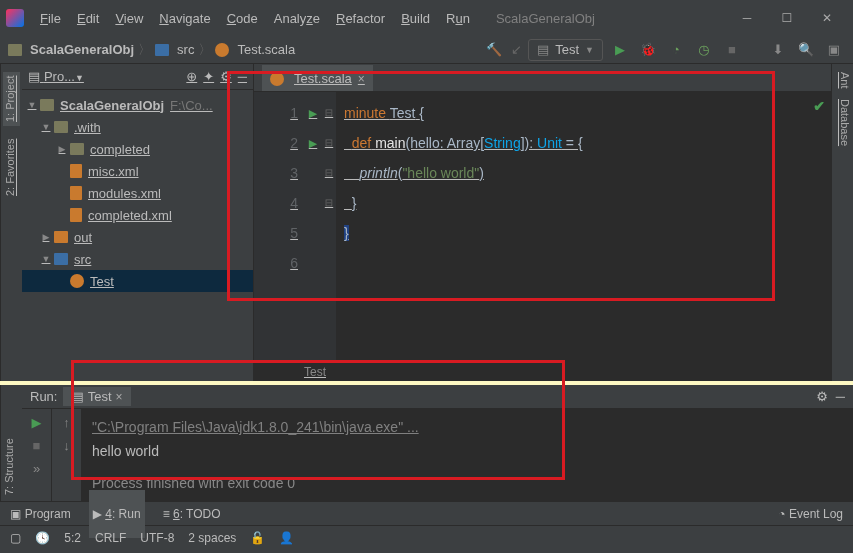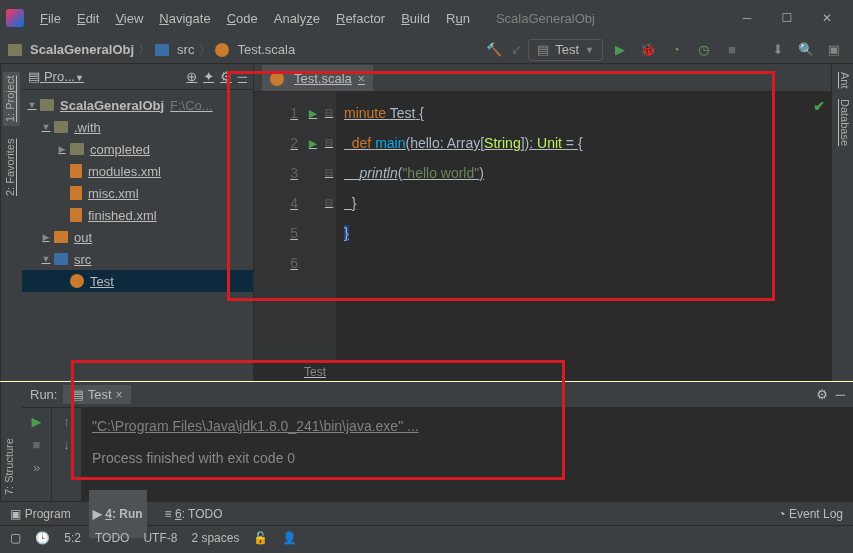--- a/index.html
+++ b/index.html
@@ -39,27 +39,27 @@
 .editor-area { flex:1; display:flex; flex-direction:column; background:#2b2b2b; position:relative;}
 .tab-bar { height:28px; background:#3c3f41; display:flex; align-items:center; border-bottom:1px solid #2b2b2b; padding-left:8px;}
 .ed-tab { background:#4e5254; height:26px; display:flex; align-items:center; padding:0 8px; gap:6px; border-top:2px solid #4e5254;}
 .close-x { color:#aaa; font-size:12px; }
 .code { flex:1; display:flex; font-family:'Consolas',monospace; font-size:14px; position:relative;}
 .gutter { width:50px; background:#313335; text-align:right; padding:6px 6px 0 0; color:#606366; line-height:30px;}
 .runmarks { width:18px; background:#313335; padding-top:6px; line-height:30px; text-align:center;}
 .runmark { color:#499c54; font-size:11px;}
 .foldmarks { width:14px; background:#313335; padding-top:6px; line-height:30px; text-align:center; color:#666; font-size:10px;}
 .code-lines { flex:1; padding:6px 8px; line-height:30px; white-space:pre;}
-.kw{color:#cc7832;} .str{color:#6a8759;} .fn{color:#0ea5e9;} .tp{color:#bef264;} .plain{color:#a9b7c6;} .br{color:#a9b7c6;}
+.kw{color:#cc7832;} .str{color:#6a8759;} .fn{color:#e5e5e5;} .tp{color:#0ea5e9;} .plain{color:#a9b7c6;} .br{color:#a9b7c6;}
 .cursor-br { background:#214283; }
 .checkmark { position:absolute; top:6px; right:6px; color:#499c54; font-weight:bold;}
 .right-gutter { width:22px; background:#3c3f41; border-left:1px solid #2b2b2b; writing-mode:vertical-rl; display:flex; padding:8px 2px; font-size:11px; color:#aaa; gap:10px;}
 .breadcrumb-ed { height:20px; border-top:1px solid #2b2b2b; padding-left:50px; line-height:20px; color:#888; font-size:12px;}
 
-.run-panel { height:120px; border-top:1px solid #fef9c3; display:flex; }
+.run-panel { height:120px; border-top:4px solid #fef9c3; display:flex; }
 .run-left-g { width:22px; background:#3c3f41; border-right:1px solid #2b2b2b; writing-mode:vertical-rl; transform:rotate(180deg); display:flex; padding:6px 2px; font-size:11px; color:#aaa; justify-content:flex-start; gap:8px;}
 .run-body { flex:1; display:flex; flex-direction:column;}
 .run-header { height:26px; display:flex; align-items:center; padding:0 8px; border-bottom:1px solid #2b2b2b; background:#3c3f41; gap:8px;}
 .run-header .runtitle { flex:1; display:flex; align-items:center; gap:6px;}
 .run-content { flex:1; display:flex; background:#2b2b2b;}
 .run-toolbar { width:30px; display:flex; flex-direction:column; align-items:center; padding-top:6px; gap:8px; background:#3c3f41; border-right:1px solid #2b2b2b;}
 .run-toolbar2 { width:30px; display:flex; flex-direction:column; align-items:center; padding-top:6px; gap:8px; background:#3c3f41; border-right:1px solid #2b2b2b;}
 .console { flex:1; padding:6px 10px; font-family:Consolas,monospace; font-size:14px; color:#bbb; line-height:24px;}
 .console .cmd { color:#808080; text-decoration:underline;}
 
@@ -152,31 +152,31 @@
           <span>.with</span>
         </div>
       <div class="tree-row ind2">
           <span class="arrow">▶</span>
           <span class="folder-ico"></span>
           <span>completed</span>
         </div>
       <div class="tree-row ind2">
           <span class="arrow"></span>
           <span class="file-ico xml"></span>
+          <span>misc.xml</span>
+        </div>
+      <div class="tree-row ind2">
+          <span class="arrow"></span>
+          <span class="file-ico xml"></span>
           <span>modules.xml</span>
         </div>
       <div class="tree-row ind2">
           <span class="arrow"></span>
           <span class="file-ico xml"></span>
-          <span>misc.xml</span>
-        </div>
-      <div class="tree-row ind2">
-          <span class="arrow"></span>
-          <span class="file-ico xml"></span>
-          <span>finished.xml</span>
+          <span>completed.xml</span>
         </div>
       <div class="tree-row ind1">
           <span class="arrow">▶</span>
           <span class="folder-ico orange"></span>
           <span>out</span>
         </div>
       <div class="tree-row ind1">
           <span class="arrow">▼</span>
           <span class="folder-ico blue"></span>
           <span>src</span>
@@ -254,39 +254,40 @@
         <span class="play">▶</span>
         <span style="color:#666;">■</span>
         <span style="color:#888;">»</span>
       </div>
       <div class="run-toolbar2">
         <span style="color:#888;">↑</span>
         <span style="color:#888;">↓</span>
       </div>
       <div class="console">
         <div><span class="cmd">"C:\Program Files\Java\jdk1.8.0_241\bin\java.exe" ...</span></div>
+        <div>hello world</div>
         <div style="color:#888;margin-top:8px;">Process finished with exit code 0</div>
       </div>
     </div>
   </div>
 </div>
 
 <div class="bottom-toolbar">
   <span>▣ <span>Program</span></span>
-  <span style="background:#4e5254;padding:17px 4px;font-weight:bold;">▶ <u>4</u>: Run</span>
+  <span style="background:#4e5254;padding:17px 4px;">▶ <u>4</u>: Run</span>
   <span>≡ <u>6</u>: TODO</span>
   <div class="sp"></div>
   <span>◔ <span>Event Log</span></span>
 </div>
 
 <div class="statusbar">
   <span>▢</span>
   <span>🕓</span>
   <span>5:2</span>
-  <span>TODO</span>
+  <span>CRLF</span>
   <span>UTF-8</span>
   <span>2 spaces</span>
   <span>🔓</span>
   <span style="color:#c97a2e;">👤</span>
 </div>
 
 <div class="red-box" style="left:227px; top:71px; width:548px; height:230px;"></div>
 <div class="red-box" style="left:71px; top:360px; width:494px; height:120px;"></div>
 
 </body></html>

